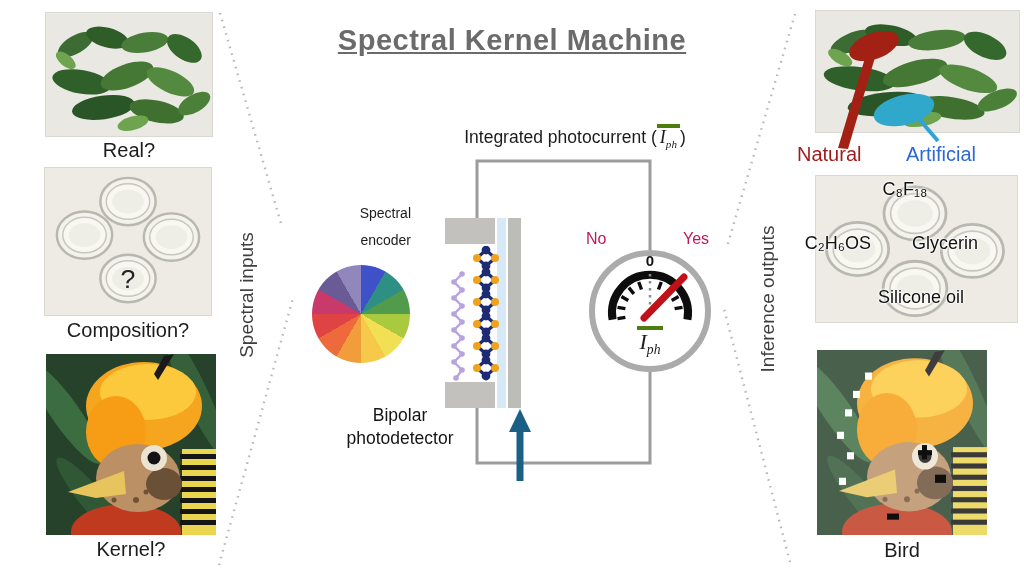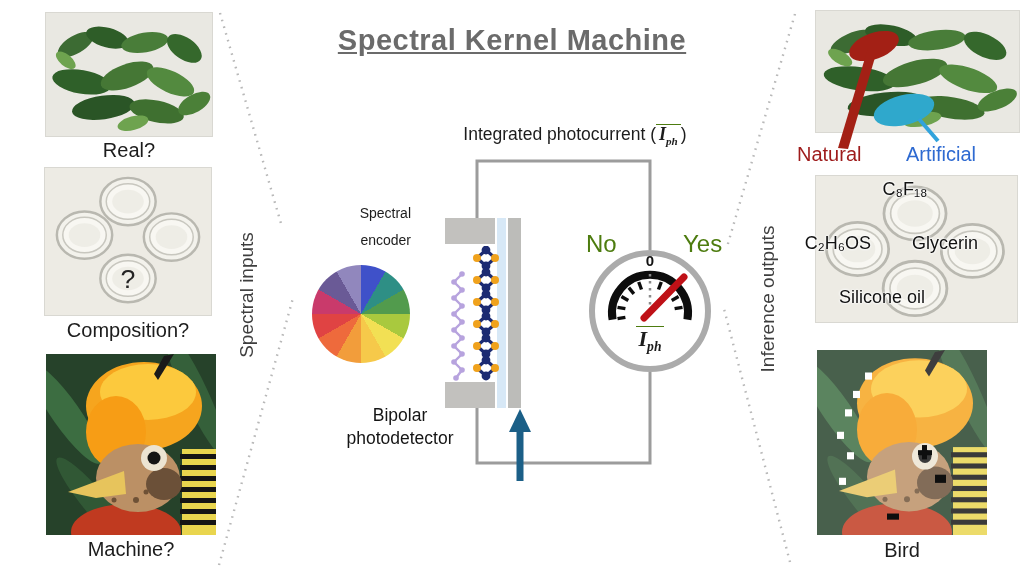--- a/index.html
+++ b/index.html
@@ -5,26 +5,26 @@
   html,body{margin:0;padding:0;background:#ffffff;}
   .canvas{position:relative;width:1024px;height:580px;background:#ffffff;overflow:hidden;
           font-family:"Liberation Sans",sans-serif;color:#1c1c1c;}
   .abs{position:absolute;}
   .cap{font-size:20px;text-align:center;color:#1c1c1c;}
   .imgbox{position:absolute;border:1px solid #d9d8d2;box-sizing:border-box;overflow:hidden;}
   .imgbox svg{display:block;}
   .rot{transform:rotate(-90deg);font-size:19px;color:#3e3e3e;text-align:center;white-space:nowrap;}
   .title{font-size:29px;font-weight:bold;color:var(--title,#6b6b6b);text-align:center;letter-spacing:.5px;text-decoration:underline;}
   .lbl{font-size:17.5px;color:#141414;text-align:center;line-height:23px;}
-  .iph{font-family:"Liberation Serif",serif;font-style:italic;font-weight:bold;
-       border-top:1px solid #4d7c0f;padding:0 3px;display:inline-block;line-height:1.05;}
+  .iph{font-family:"Liberation Serif",serif;font-style:italic;font-weight:normal;
+       border-top:4px solid #4d7c0f;padding:0 3px;display:inline-block;line-height:1.05;}
   .iph sub{font-size:.62em;font-style:italic;}
   .gauge-ring{position:absolute;width:122px;height:122px;border:6px solid #ababab;border-radius:50%;
               background:#fff;box-sizing:border-box;}
-  .gno,.gyes{position:absolute;font-size:24px;color:#4d7c0f;}
+  .gno,.gyes{position:absolute;font-size:16px;color:#be185d;}
   .gzero{position:absolute;font-size:15px;font-weight:bold;color:#111;width:22px;text-align:center;}
   .giph{position:absolute;width:44px;text-align:center;font-size:22px;}
   .halo{text-shadow:0 0 3px #fff,0 0 3px #fff,0 0 2px #fff;}
   .nat{color:var(--natural,#9e1b1b);font-size:20px;}
   .art{color:var(--artificial,#2e6ad1);font-size:20px;}
   .chem{position:absolute;font-size:18px;color:#111;text-align:center;}
   .wheel{position:absolute;width:98px;height:98px;border-radius:50%;}
   .elec{position:absolute;background:#c2c1be;}
   .stripb{position:absolute;background:#d7e8f6;}
   .stripg{position:absolute;background:#bcbcb9;}
@@ -111,21 +111,21 @@
       <text x="84" y="122" text-anchor="middle" font-size="27" fill="#242424">?</text>
     </svg>
   </div>
   <div class="abs cap" style="left:44px;top:319px;width:168px">Composition?</div>
 
   <div class="imgbox" style="left:46px;top:354px;width:170px;height:181px;border:none">
     <svg width="170" height="181" viewBox="0 0 170 181">
         <use href="#birdpic"></use>
       </svg>
   </div>
-  <div class="abs cap" style="left:46px;top:538px;width:170px">Machine?</div>
+  <div class="abs cap" style="left:46px;top:538px;width:170px">Kernel?</div>
 
   <div class="abs rot" style="left:167px;top:284px;width:160px">Spectral inputs</div>
 
   <div class="imgbox" style="left:815px;top:10px;width:205px;height:123px">
     <svg width="203" height="121" viewBox="0 0 168 125" preserveAspectRatio="none">
         <use href="#leafpile"></use>
       </svg>
   </div>
   <div class="abs nat" style="left:797px;top:143px">Natural</div>
   <div class="abs art" style="left:906px;top:143px">Artificial</div>
@@ -135,21 +135,21 @@
       <rect width="203" height="148" fill="#edebe4"></rect>
       <use href="#dish" transform="translate(100,38) scale(1.12)"></use>
       <use href="#dish" transform="translate(42,74) scale(1.12)"></use>
       <use href="#dish" transform="translate(158,76) scale(1.12)"></use>
       <use href="#dish" transform="translate(100,114) scale(1.15)"></use>
     </svg>
   </div>
   <div class="chem halo" style="left:855px;top:179px;width:100px">C₈F₁₈</div>
   <div class="chem halo" style="left:793px;top:233px;width:90px">C₂H₆OS</div>
   <div class="chem halo" style="left:899px;top:233px;width:92px">Glycerin</div>
-  <div class="chem halo" style="left:827px;top:287px;width:110px">Silicone oil</div>
+  <div class="chem halo" style="left:866px;top:287px;width:110px">Silicone oil</div>
 
   <div class="imgbox" style="left:817px;top:350px;width:170px;height:185px;border:none">
     <svg width="170" height="185" viewBox="0 0 170 181" preserveAspectRatio="none">
       <use href="#birdpic"></use>
       <rect width="170" height="181" fill="#ffffff" opacity="0.16"></rect>
       <rect x="28" y="58" width="7" height="7" fill="#fff"></rect>
         <rect x="20" y="80" width="7" height="7" fill="#fff"></rect>
       <rect x="30" y="100" width="7" height="7" fill="#fff"></rect>
         <rect x="22" y="125" width="7" height="7" fill="#fff"></rect>
       <rect x="36" y="40" width="7" height="7" fill="#fff"></rect>

